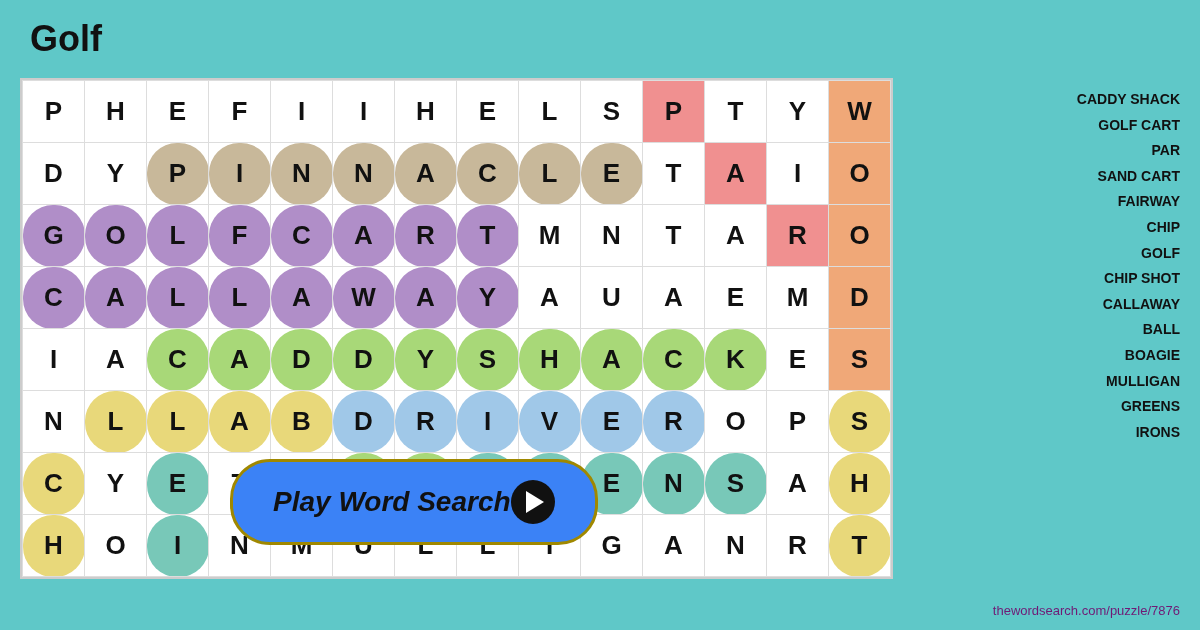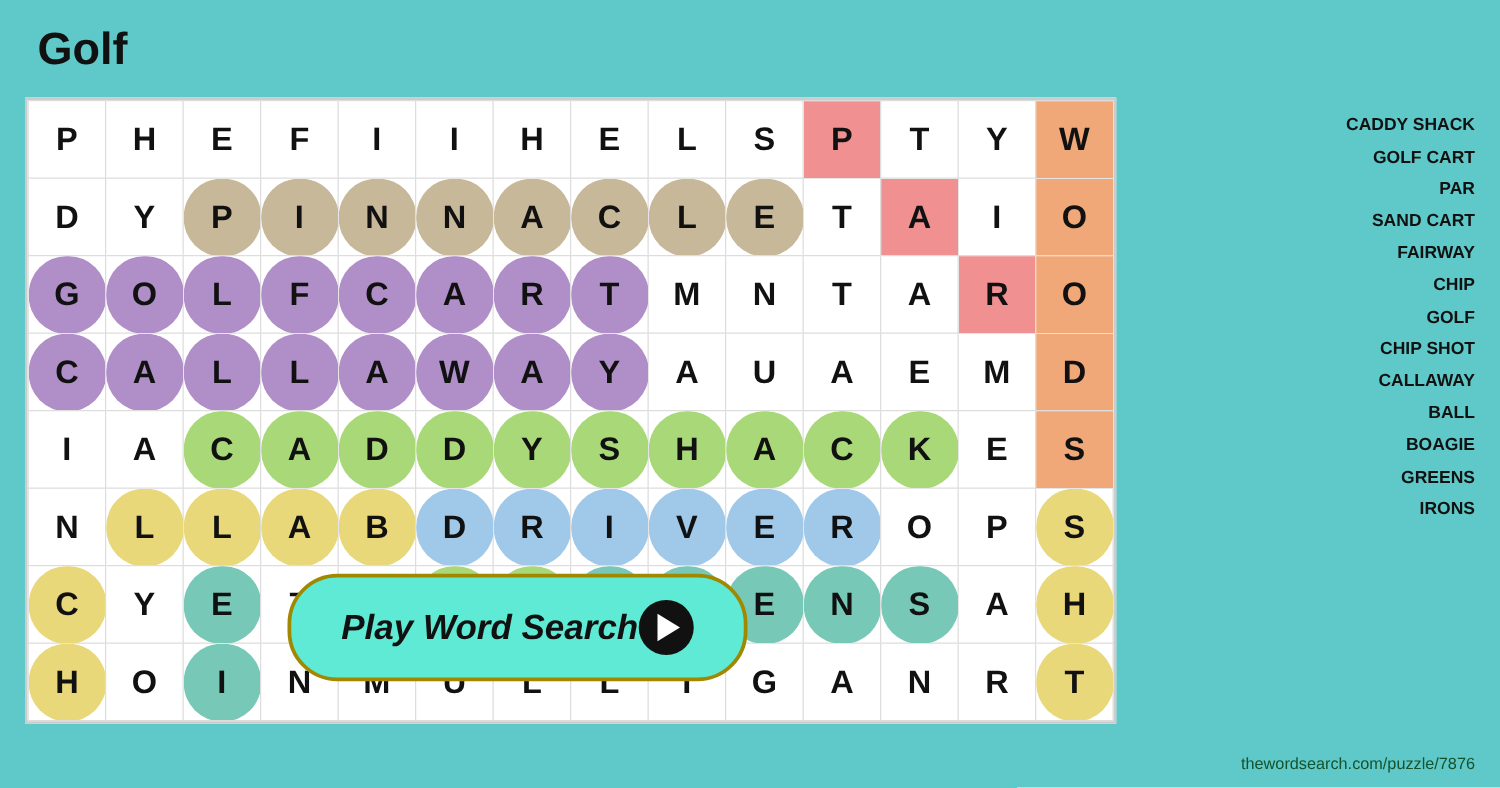--- a/index.html
+++ b/index.html
@@ -68,21 +68,21 @@
       color: #111;
       margin-bottom: 6px;
       line-height: 1.4;
     }
 
     
     #play-button {
       position: absolute;
       bottom: 85px;
       left: 230px;
-      background: #5eead4;
+      background: #3b82f6;
       border-radius: 40px;
       padding: 18px 40px;
       display: flex;
       align-items: center;
       cursor: pointer;
       z-index: 10;
       border: 3px solid #a08800;
     }
 
     #play-button-text {
@@ -108,21 +108,21 @@
       border-top: 11px solid transparent;
       border-bottom: 11px solid transparent;
       margin-left: 4px;
     }
 
     #footer-url {
       position: absolute;
       bottom: 12px;
       right: 20px;
       font-size: 13px;
-      color: #14532d;
+      color: #701a75;
     }
 
     
     .hl-col-w { background-color: #f0a878; }
     
     .hl-red { background-color: #f09090; }
 
   </style>
 </head>
 <body>
@@ -270,20 +270,21 @@
       <div class="word-item">GOLF CART</div>
       <div class="word-item">PAR</div>
       <div class="word-item">SAND CART</div>
       <div class="word-item">FAIRWAY</div>
       <div class="word-item">CHIP</div>
       <div class="word-item">GOLF</div>
       <div class="word-item">CHIP SHOT</div>
       <div class="word-item">CALLAWAY</div>
       <div class="word-item">BALL</div>
       <div class="word-item">BOAGIE</div>
+      <div class="word-item">MULLIGAN</div>
       <div class="word-item">GREENS</div>
       <div class="word-item">IRONS</div>
     </div>
 </div>
 
 <div id="play-button">
   <span id="play-button-text">Play Word Search</span>
   <div id="play-icon"></div>
 </div>
 

